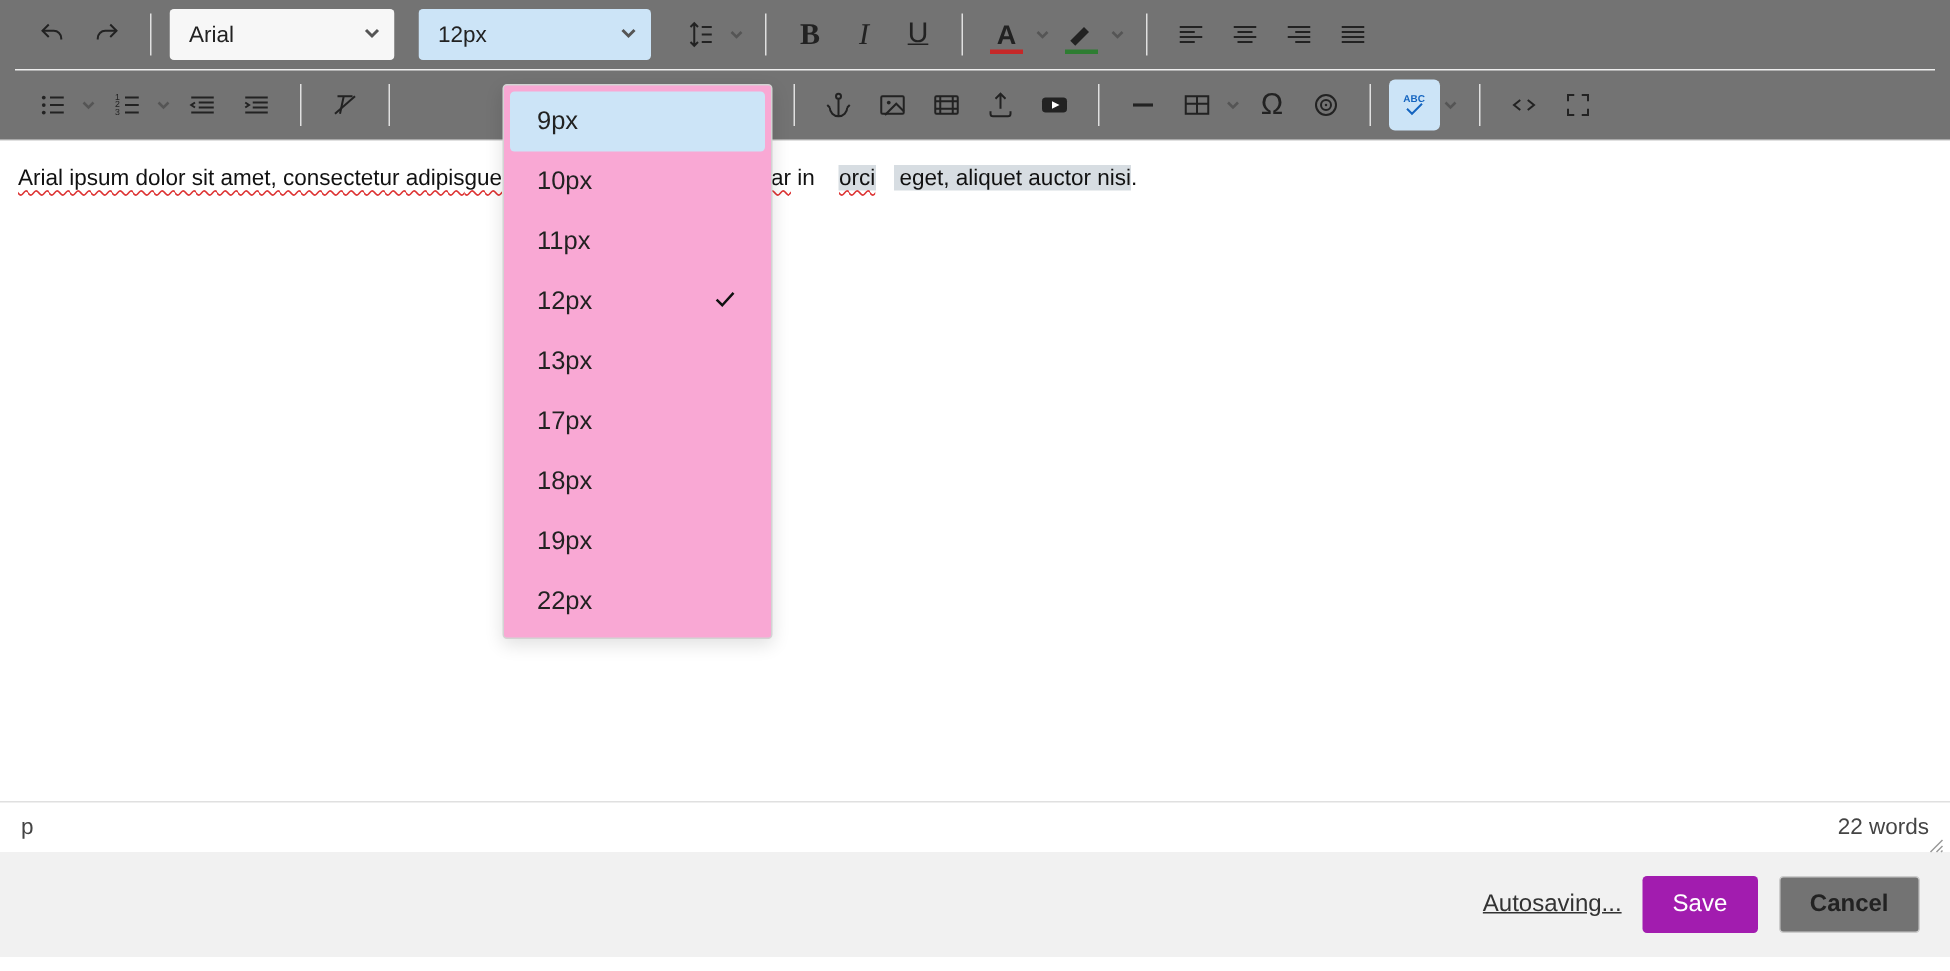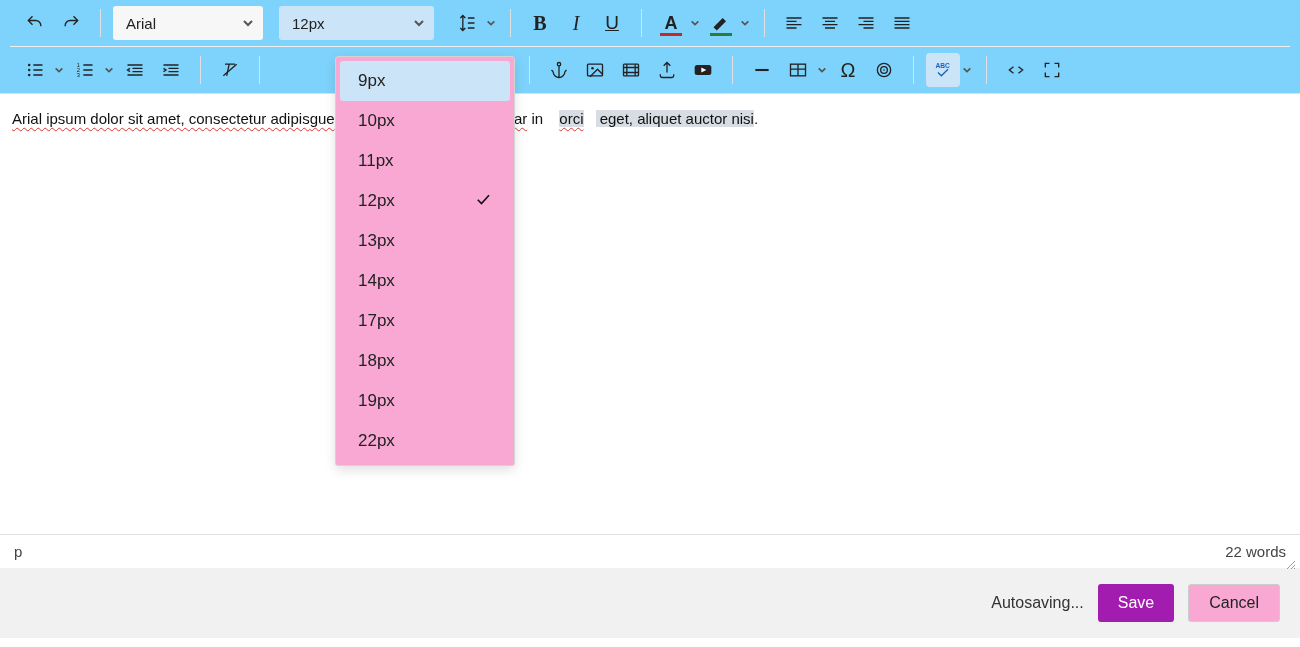--- a/index.html
+++ b/index.html
@@ -11,21 +11,21 @@
     height: 647px;
     overflow: hidden;
     position: relative;
   }
   .toolbar {
     display: flex;
     flex-wrap: wrap;
     align-items: center;
     padding: 6px 10px 0 10px;
     border-bottom: 1px solid #e0e0e0;
-    background: #7dd3fc;
+    background: #737373;
   }
   .toolbar-row {
     display: flex;
     align-items: center;
     flex-wrap: wrap;
     width: 100%;
     padding-bottom: 6px;
   }
   .toolbar-row + .toolbar-row { border-top: 1px solid #eee; padding-top:6px; }
   .tgroup {
@@ -118,22 +118,22 @@
     align-items:center;
     gap:14px;
     padding: 16px 20px;
     height:70px;
   }
   .footer-right { display:flex; align-items:center; gap:14px;}
   .btn {
     height:38px; padding:0 20px; border-radius:3px; border:none; font-size:16px; cursor:pointer;
   }
   .btn-primary { background:#a21caf; color:#fff; }
-  .btn-secondary { background:#f9a8d4; color:#222; border:1px solid #ccc; }
-  .autosave-label { color:#333; font-size:16px; }
+  .btn-secondary { background:#737373; color:#222; border:1px solid #ccc;font-weight:bold; }
+  .autosave-label { color:#333; font-size:16px;text-decoration:underline; }
 
   
   .dropdown {
     position: absolute;
     top: 56px;
     left: 335px;
     width: 180px;
     background: #f9a8d4;
     border: 1px solid #d3d3d3;
     border-radius: 3px;
@@ -485,23 +485,20 @@
     <div class="dd-item">
       <span>12px</span>
       <span class="check"><svg viewBox="0 0 24 24">
           <path d="M5 13l5 5L20 7"></path>
         </svg></span>
     </div>
     <div class="dd-item">
       <span>13px</span>
     </div>
     <div class="dd-item">
-      <span>14px</span>
-    </div>
-    <div class="dd-item">
       <span>17px</span>
     </div>
     <div class="dd-item">
       <span>18px</span>
     </div>
     <div class="dd-item">
       <span>19px</span>
     </div>
     <div class="dd-item">
       <span>22px</span>

